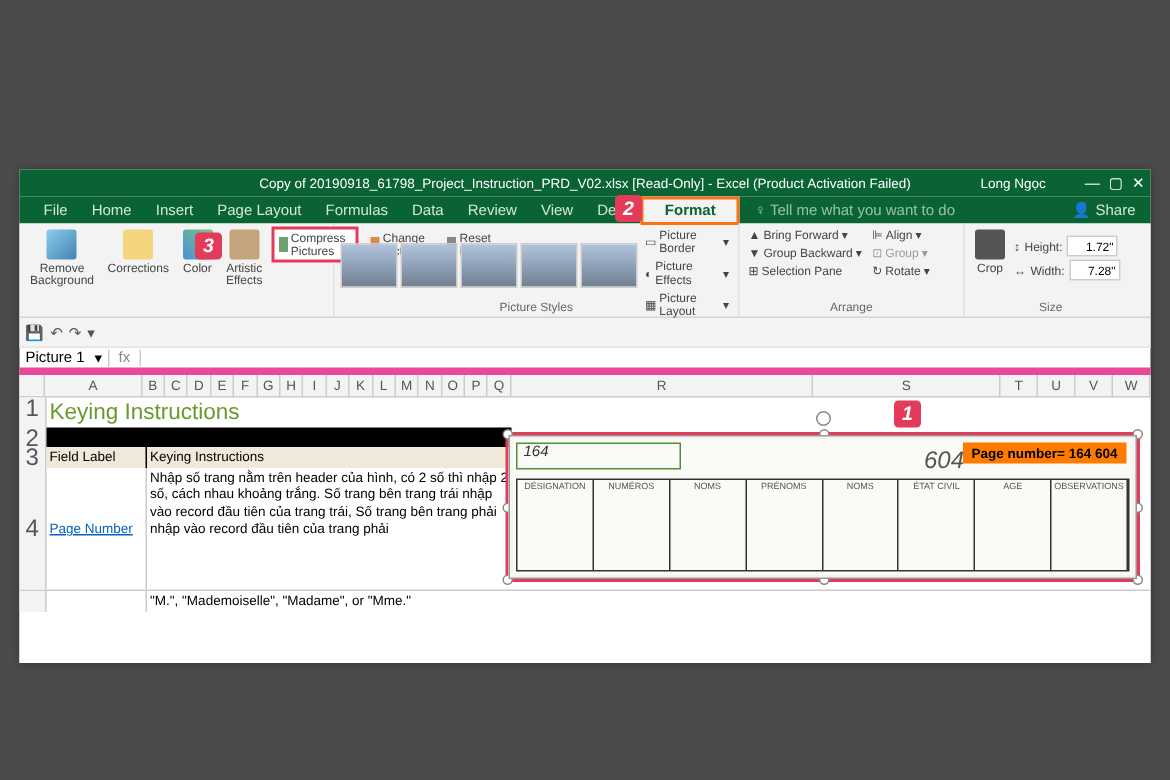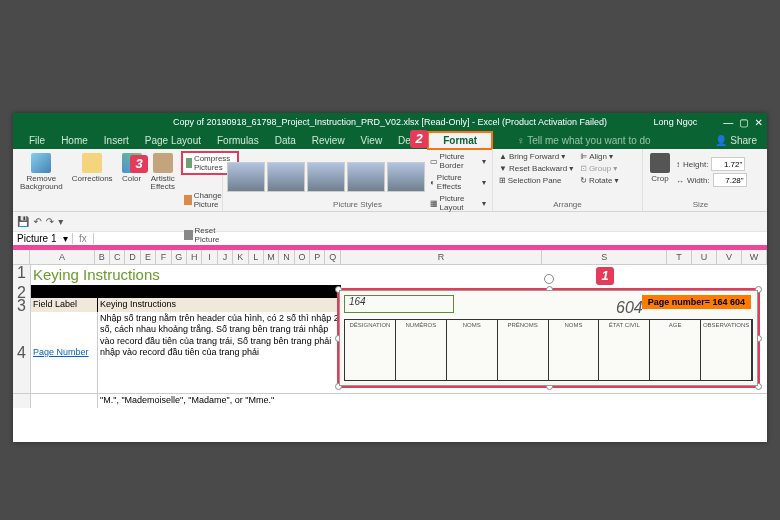--- a/index.html
+++ b/index.html
@@ -5,31 +5,31 @@
 *{box-sizing:border-box;margin:0;padding:0;font-family:"Segoe UI",Arial,sans-serif}
 body{background:#4a4a4a;width:780px;height:520px;position:relative;overflow:hidden}
 .excel-window{position:absolute;top:113px;left:13px;width:754px;height:329px;background:#fff;box-shadow:0 0 5px rgba(0,0,0,.4)}
 .titlebar{background:#0a6332;height:18px;display:flex;align-items:center;color:#fff;font-size:9px;padding:0 4px;justify-content:space-between}
 .titlebar .center{position:absolute;left:50%;transform:translateX(-50%);white-space:nowrap}
 .titlebar .right{display:flex;gap:20px;align-items:center}
 .win-btns span{margin-left:6px;font-size:10px}
 .tabbar{background:#0a6332;height:18px;display:flex;align-items:center;font-size:10px;color:#d0e8d8;padding-left:8px}
 .tabbar .tab{padding:2px 8px;cursor:pointer}
 .tabbar .tab.format{background:#f3f3f3;color:#0a6332;font-weight:600;border:2px solid #f97316;padding:2px 14px}
-.tabbar .tell{margin-left:24px;opacity:.7}
+.tabbar .tell{margin-left:10px;opacity:.7}
 .tabbar .share{margin-left:auto;padding-right:10px}
 .ribbon{background:#f3f3f3;height:63px;border-bottom:1px solid #d4d4d4;display:flex;font-size:9px;color:#444}
 .rgroup{border-right:1px solid #e0e0e0;padding:2px 4px;display:flex;flex-direction:column;justify-content:space-between}
 .rgroup .items{display:flex;gap:3px;align-items:flex-start;height:48px}
 .rgroup .label{text-align:center;font-size:8px;color:#666}
 .btn-lg{display:flex;flex-direction:column;align-items:center;padding:2px 3px;cursor:pointer}
 .btn-lg .ico{width:20px;height:20px;background:#7fa8d4;border-radius:2px;margin-bottom:2px}
 .btn-lg .ico.pic{background:linear-gradient(135deg,#87ceeb,#4682b4)}
 .btn-lg span{font-size:8px;text-align:center;line-height:1}
-.btn-stack{display:flex;flex-direction:column;gap:15px}
+.btn-stack{display:flex;flex-direction:row;gap:5px}
 .btn-sm{padding:1px 3px;cursor:pointer;font-size:8px;display:flex;align-items:center;gap:2px}
 .btn-sm .mini-ico{width:10px;height:10px;background:#6fa06f;display:inline-block}
 .compress{border:2px solid #e43b5a;background:#fff;padding:1px 3px}
 .styles-gallery{display:flex;gap:2px;align-items:center;height:48px;padding-top:4px}
 .style-thumb{width:38px;height:30px;background:linear-gradient(180deg,#b0c4de,#708090);border:1px solid #ccc}
 .arrange-col{display:flex;flex-direction:column;gap:1px;font-size:8px}
 .arrange-col .row{display:flex;align-items:center;gap:2px;padding:1px 2px}
 .size-col{display:flex;flex-direction:column;gap:2px;font-size:8px;padding-top:6px}
 .size-row{display:flex;align-items:center;gap:3px}
 .size-input{width:34px;height:14px;border:1px solid #ccc;font-size:8px;text-align:right;padding-right:2px;background:#fff}
@@ -150,21 +150,21 @@
           <div class="row">◐ <span>Picture Effects</span> ▾</div>
           <div class="row">▦ <span>Picture Layout</span> ▾</div>
         </div>
       </div>
       <div class="label">Picture Styles</div>
     </div>
     <div class="rgroup" style="width:150px">
       <div class="items">
         <div class="arrange-col">
           <div class="row">▲ <span>Bring Forward</span> ▾</div>
-          <div class="row">▼ <span>Reset Backward</span> ▾</div>
+          <div class="row">▼ <span>Group Backward</span> ▾</div>
           <div class="row">⊞ <span>Selection Pane</span></div>
         </div>
         <div class="arrange-col">
           <div class="row">⊫ <span>Align</span> ▾</div>
           <div class="row" style="opacity:.5">⊡ <span>Group</span> ▾</div>
           <div class="row">↻ <span>Rotate</span> ▾</div>
         </div>
       </div>
       <div class="label">Arrange</div>
     </div>

